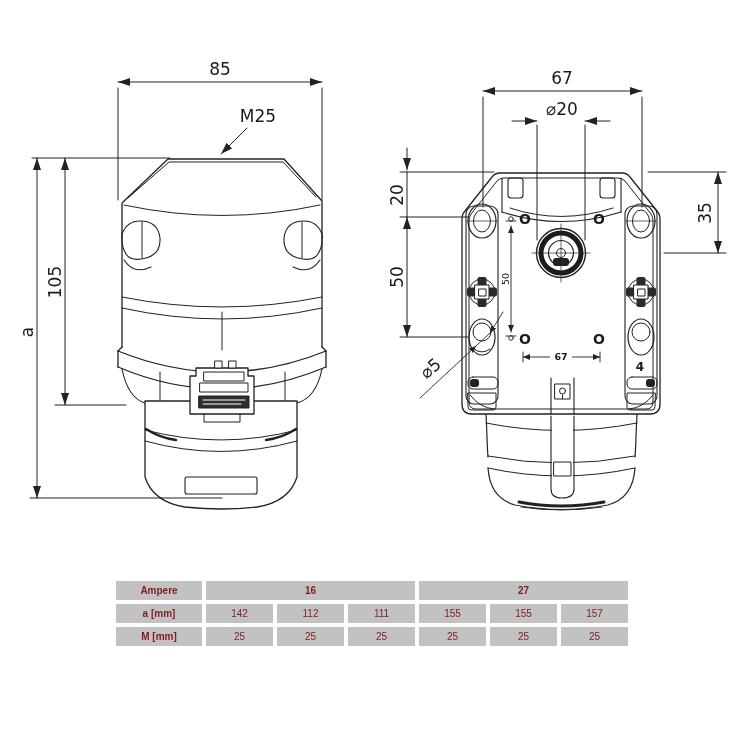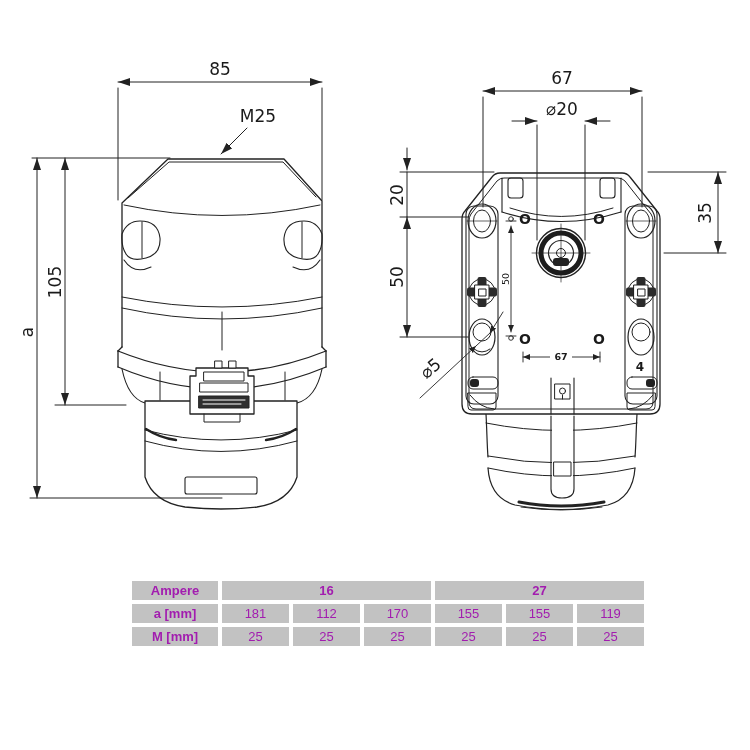--- a/index.html
+++ b/index.html
@@ -10,23 +10,23 @@
   svg text {
     font-family:"DejaVu Sans", sans-serif;
     fill:#1a1a1a;
   }
   .dimtxt  { font-size:17px; }
   .dimsm   { font-size:9.5px; }
   .omark   { font-size:14px; font-weight:bold; }
   .polemark{ font-size:12px; font-weight:bold; }
   
   table.spec {
-    position:absolute; left:128px; top:577px;
+    position:absolute; left:112px; top:577px;
     border-collapse:separate; border-spacing:4px;
-    font-size:13px; color:#a21caf; table-layout:fixed;
+    font-size:10px; color:#7f1d1d; table-layout:fixed;
   }
   table.spec td { height:19px; padding:0; text-align:center; vertical-align:middle; white-space:nowrap; }
   td.lbl { text-align:left; padding-left:8px; font-weight:bold; }
   td.hd  { font-weight:bold;margin-left:44px; }
   .g  { background:#c2c2c2; }
   .lt { background:#f3f3f3; }
   .w  { background:#fbfbfb; }
 </style>
 </head>
 <body>
@@ -257,26 +257,26 @@
         <col style="width:67px">
     </colgroup>
     <tbody>
       <tr>
         <td class="lbl g">Ampere</td>
         <td class="hd g" colspan="3">16</td>
         <td class="hd g" colspan="3">27</td>
       </tr>
       <tr>
         <td class="lbl g">a [mm]</td>
-        <td class="g">181</td>
+        <td class="g">142</td>
         <td class="g">112</td>
-        <td class="g">170</td>
+        <td class="g">111</td>
         <td class="g">155</td>
         <td class="g">155</td>
-        <td class="g">119</td>
+        <td class="g">157</td>
       </tr>
       <tr>
         <td class="lbl g">M [mm]</td>
         <td class="g">25</td>
         <td class="g">25</td>
         <td class="g">25</td>
         <td class="g">25</td>
         <td class="g">25</td>
         <td class="g">25</td>
       </tr>

